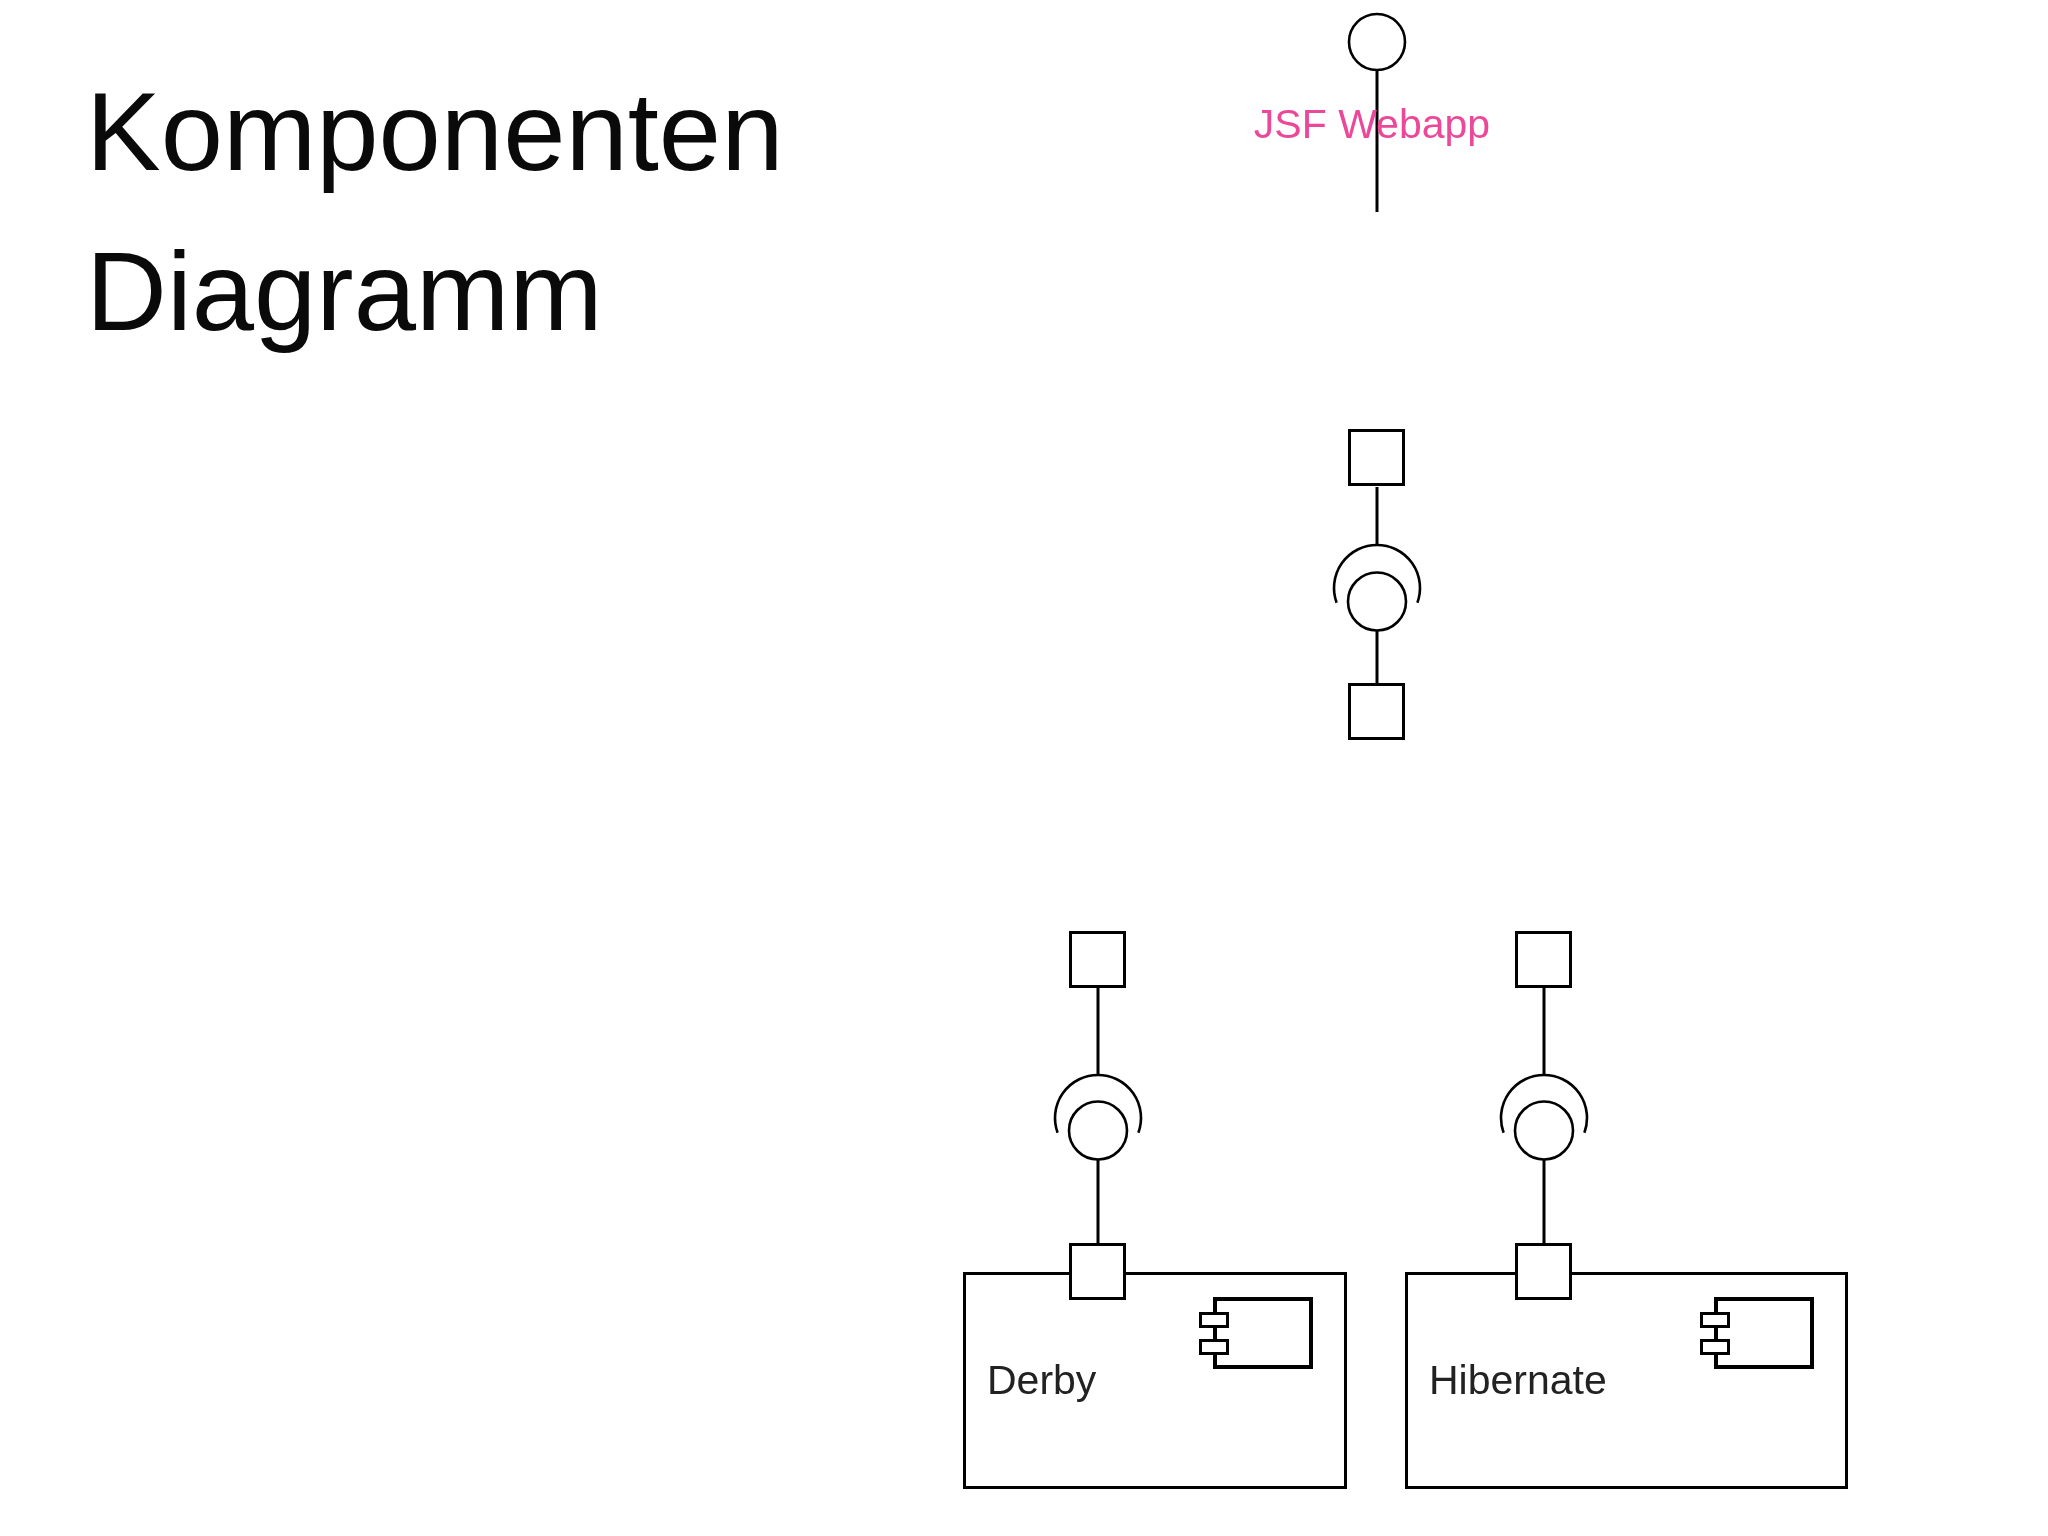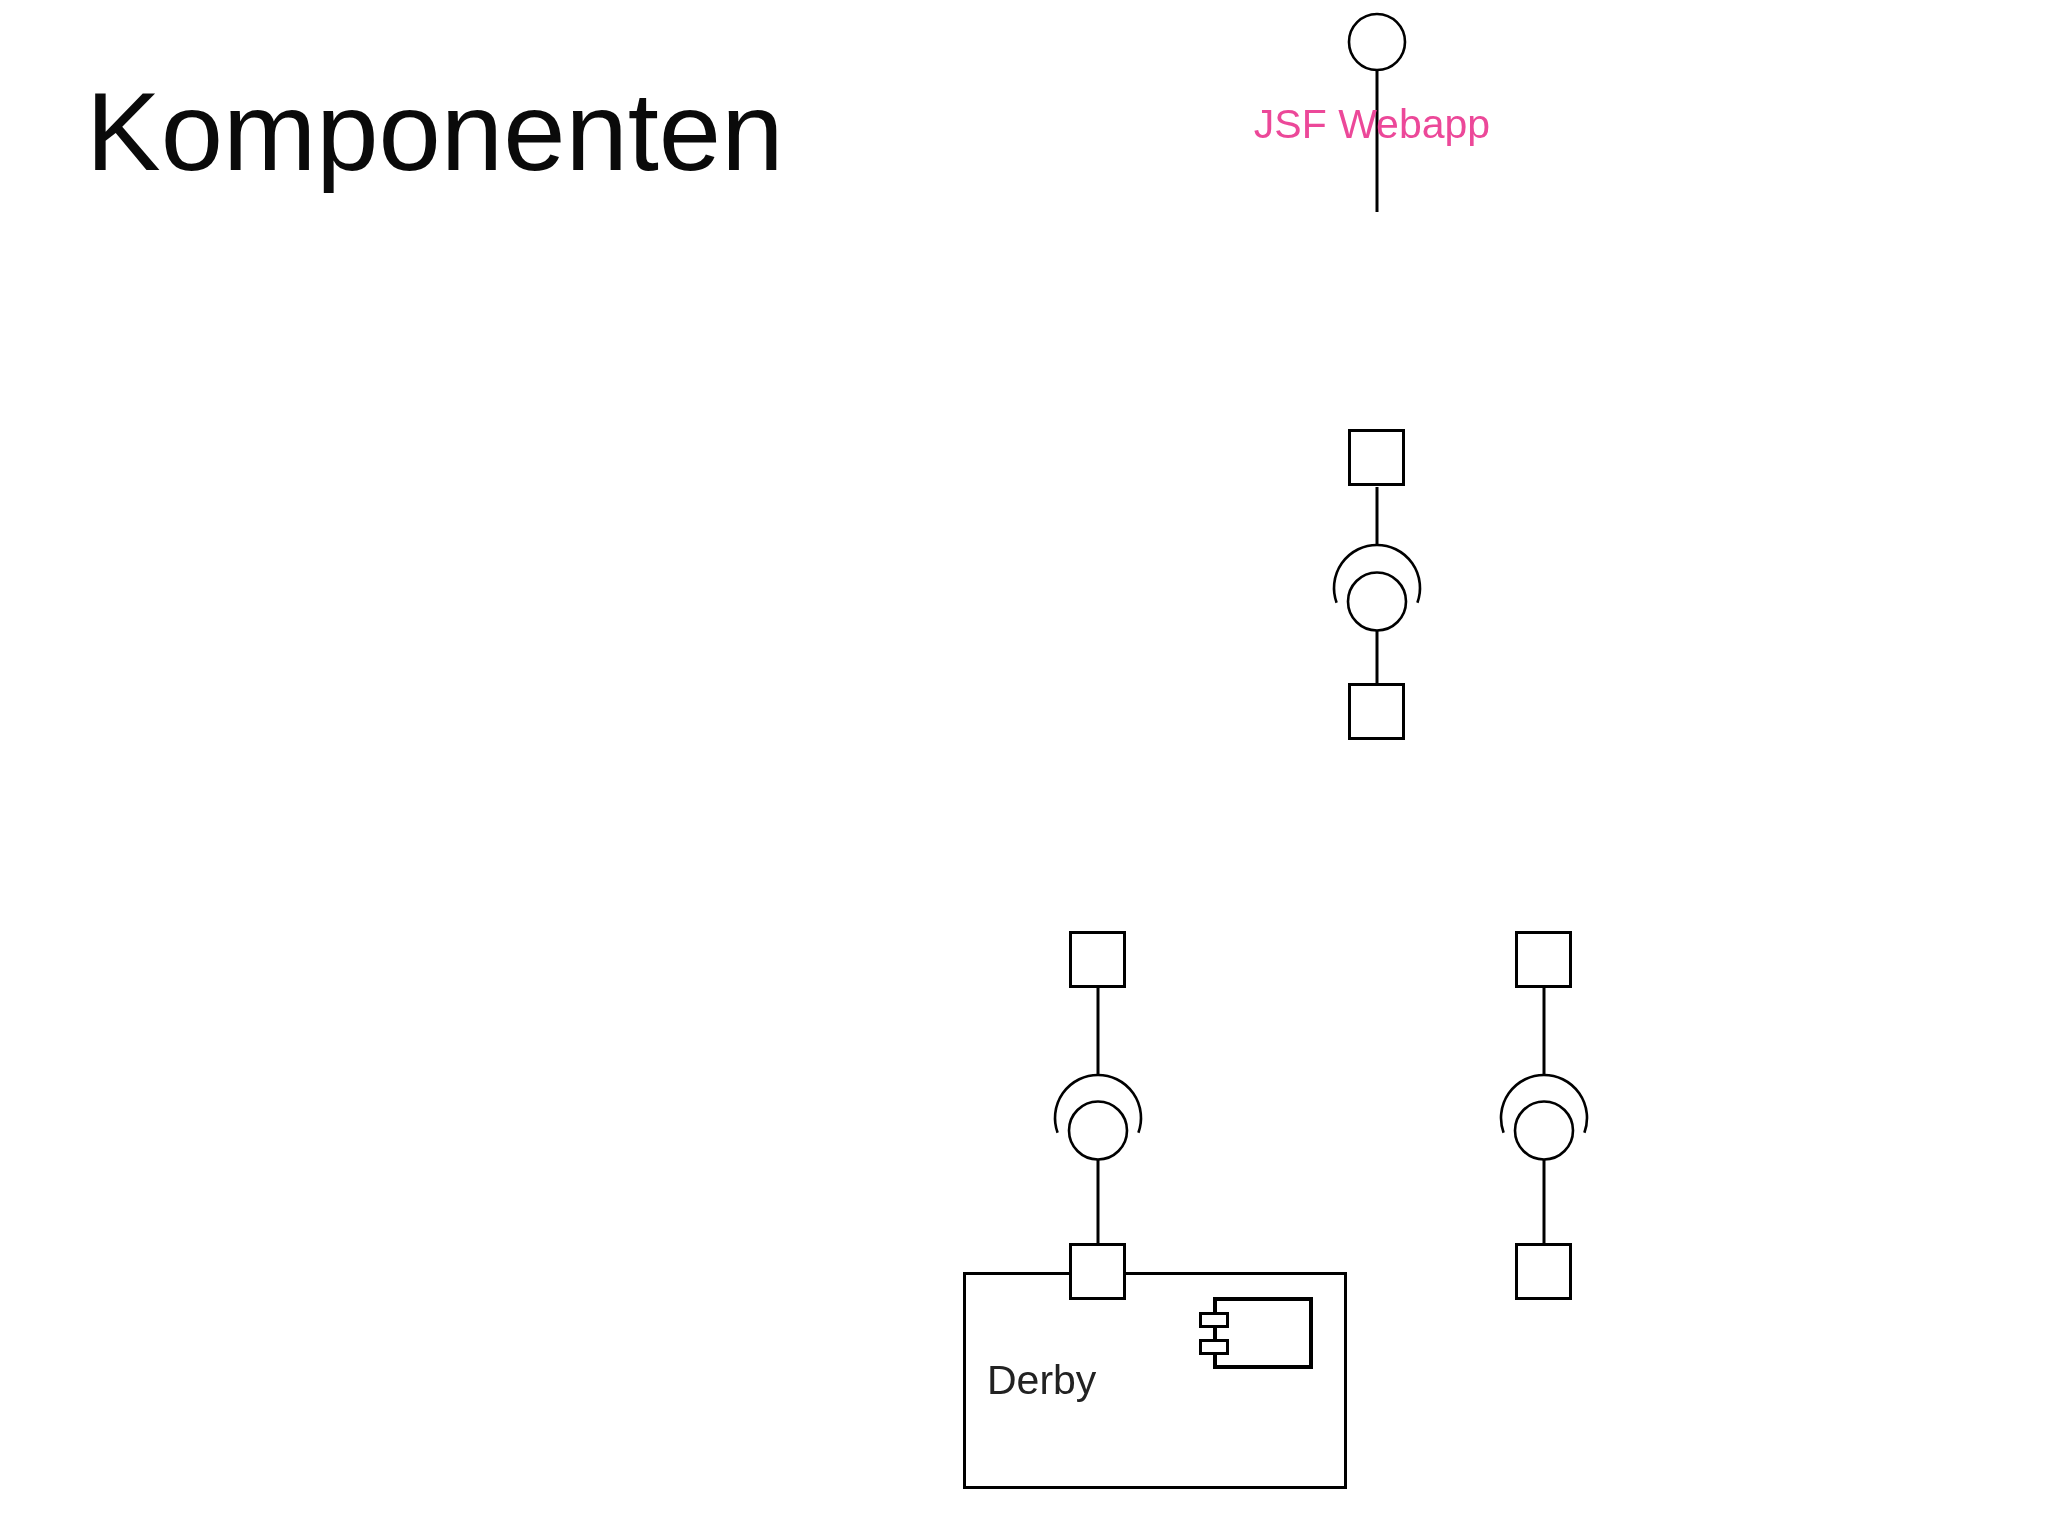--- a/index.html
+++ b/index.html
@@ -112,20 +112,21 @@
     z-index: 3;
   }
 </style>
 </head>
 <body>
 
 <div class="canvas">
 
   <div class="title">
     <div class="title-line">Komponenten</div>
+    <div class="title-line">Diagramm</div>
   </div>
 
   <svg class="connector-layer" viewBox="0 0 2048 1536">
 
     <line x1="1377" y1="70" x2="1377" y2="212"></line>
     <circle cx="1377" cy="42" r="28"></circle>
 
     <g>
       <line x1="1377" y1="487" x2="1377" y2="546"></line>
       <path d="M 1336.6 602.7 A 43 43 0 1 1 1417.4 602.7"></path>
@@ -153,20 +154,27 @@
 
 
   <div class="comp-box box-derby">
     <span class="box-label">Derby</span>
     <span class="comp-icon">
       <span class="comp-icon-tab comp-icon-tab-1"></span>
       <span class="comp-icon-tab comp-icon-tab-2"></span>
     </span>
   </div>
 
+  <div class="comp-box box-hibernate">
+    <span class="box-label">Hibernate</span>
+    <span class="comp-icon">
+      <span class="comp-icon-tab comp-icon-tab-1"></span>
+      <span class="comp-icon-tab comp-icon-tab-2"></span>
+    </span>
+  </div>
 
   <div class="port port-weppapp-bottom"></div>
   <div class="port port-domain-top"></div>
   <div class="port port-domain-left"></div>
   <div class="port port-domain-right"></div>
   <div class="port port-derby-top"></div>
   <div class="port port-hibernate-top"></div>
 
 </div>
 

